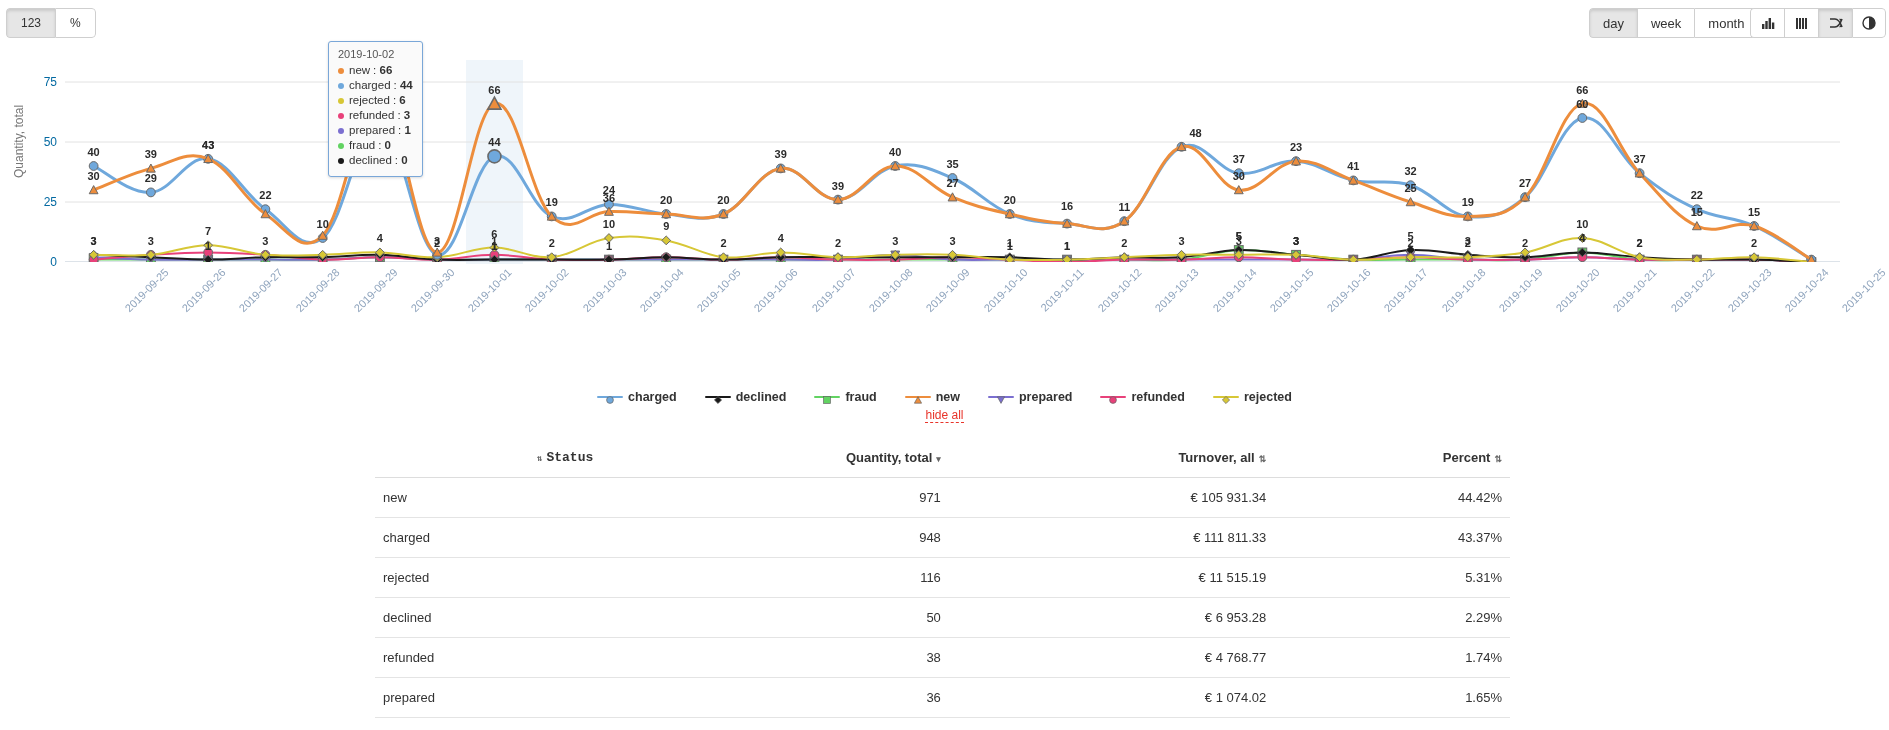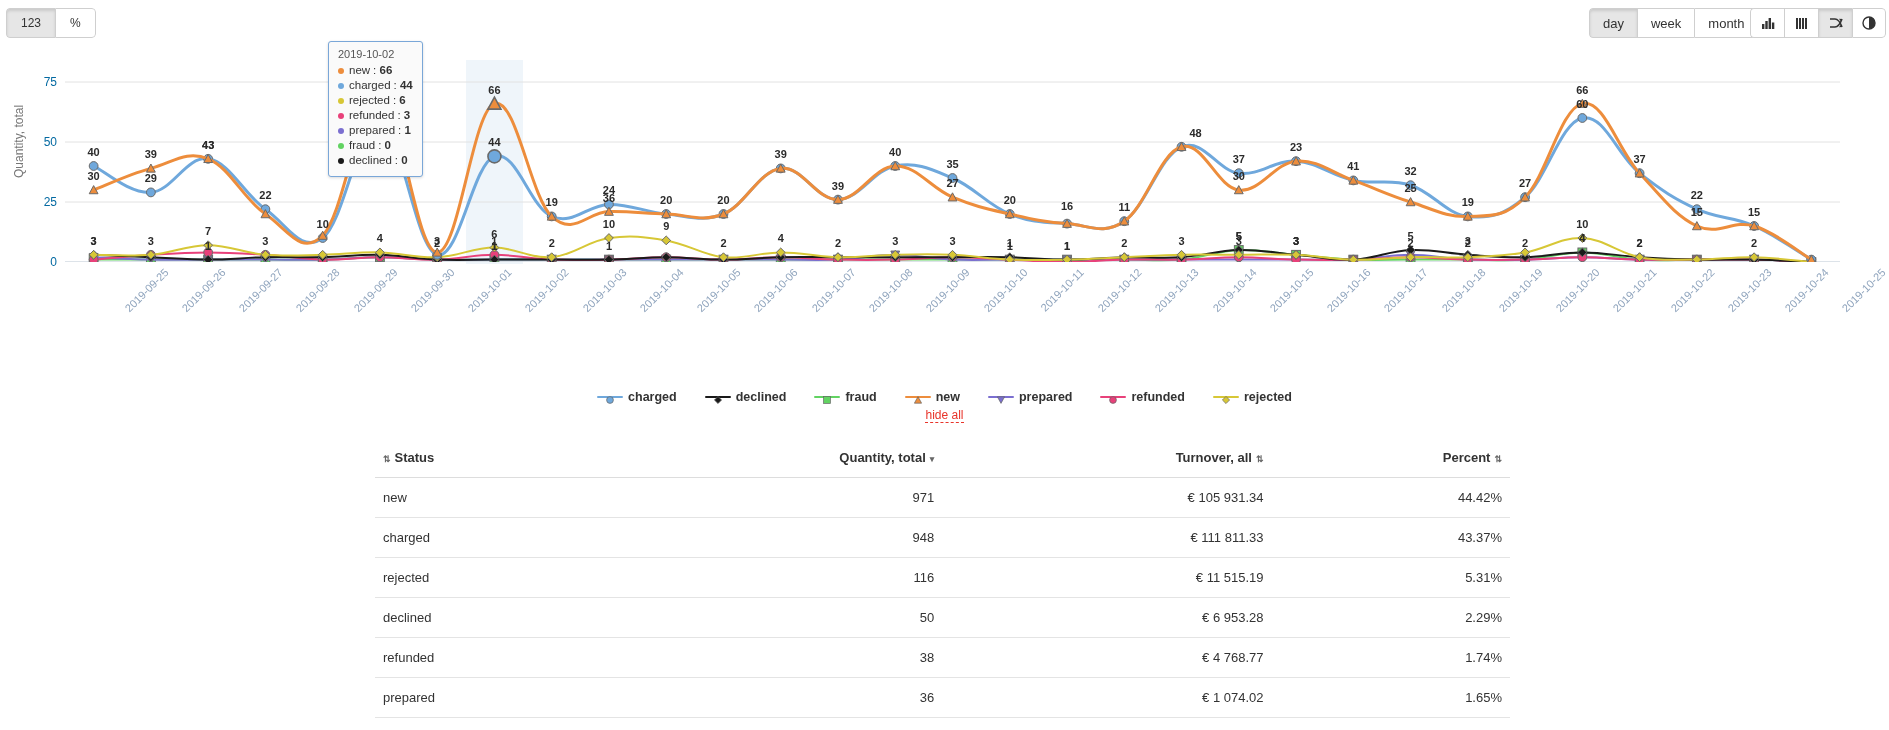--- a/index.html
+++ b/index.html
@@ -109,21 +109,21 @@
   #hide-all span { border-bottom: 1px dashed #e8342a; }
 
   
   #table-wrap { position: absolute; left: 375px; top: 440px; width: 1135px; }
   table { width: 100%; border-collapse: collapse; font-size: 13px; color: #333; }
   thead th {
     font-weight: bold; padding: 10px 8px 12px 8px;
     border-bottom: 1px solid #dddddd; white-space: nowrap;
     cursor: pointer;
   }
-  thead th.col-status { text-align: left; }
+  thead th.col-status { text-align: right; font-family: Liberation Mono, monospace; }
   thead th.col-num { text-align: right; }
   tbody td { padding: 12px 8px; border-bottom: 1px solid #e4e4e4; }
   tbody td.col-status { text-align: left; }
   tbody td.col-num { text-align: right; white-space: nowrap; }
   .sort-ic { font-size: 9px; color: #666; }
   .sort-ic.before { margin-right: 4px; }
   .sort-ic.after { margin-left: 4px; }
 </style>
 </head>
 <body>

